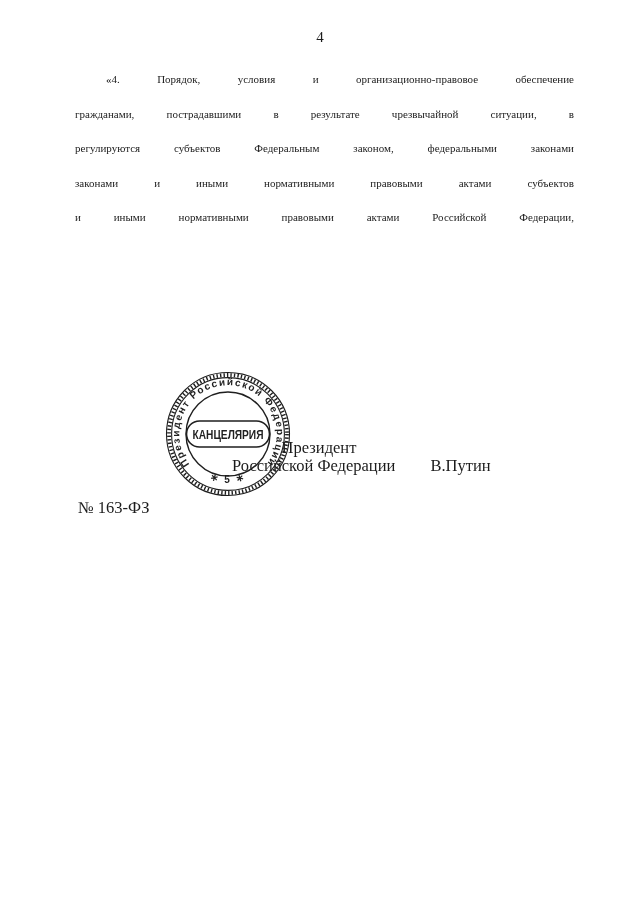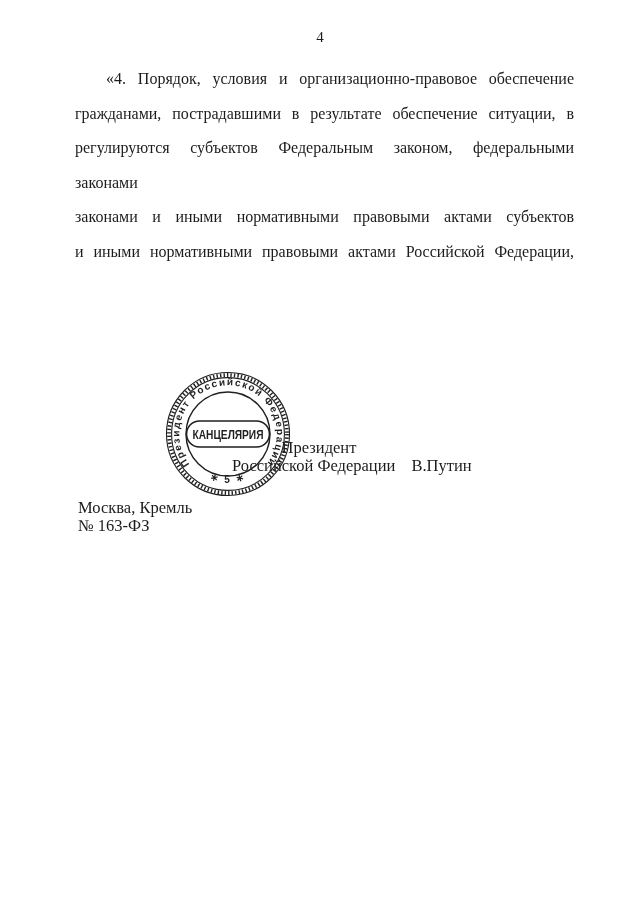--- a/index.html
+++ b/index.html
@@ -22,21 +22,21 @@
     left: 0;
     width: 100%;
     text-align: center;
     font-size: 15px;
   }
   .body-text {
     position: absolute;
     left: 75px;
     top: 62px;
     width: 499px;
-    font-size: 16px;
+    font-size: 11px;
     line-height: 34.6px;
   }
   .line {
     text-align: justify;
     text-align-last: justify;
   }
   .line.first {
     text-indent: 31px;
   }
   .line.last {
@@ -54,21 +54,21 @@
   .sig-title-line2 {
     position: absolute;
     left: 232px;
     top: 457px;
     font-size: 16.5px;
     line-height: 18px;
     white-space: nowrap;
   }
   .sig-name {
     display: inline-block;
-    margin-left: 16px;
+    margin-left: 35px;
   }
   .footer-block {
     position: absolute;
     left: 78px;
     top: 499px;
     font-size: 16.5px;
     line-height: 18.3px;
   }
   .stamp-svg {
     position: absolute;
@@ -100,21 +100,21 @@
 </style>
 </head>
 <body>
 
 <div class="page">
 
   <div class="page-number">4</div>
 
   <div class="body-text">
     <div class="line first">«4. Порядок, условия и организационно-правовое обеспечение</div>
-    <div class="line">гражданами, пострадавшими в результате обеспечение ситуации, в</div>
+    <div class="line">гражданами, пострадавшими в результате чрезвычайной ситуации, в</div>
     <div class="line">регулируются субъектов Федеральным законом, федеральными законами</div>
     <div class="line">законами и иными нормативными правовыми актами субъектов</div>
     <div class="line">и иными нормативными правовыми актами Российской Федерации,</div>
   </div>
 
   <div class="sig-title-line1">Президент</div>
   <div class="sig-title-line2">
     <span>Российской Федерации</span><span class="sig-name">В.Путин</span>
   </div>
 
@@ -132,17 +132,16 @@
     <path id="stamp-bottom-text-path" d="M -18 45.4 A 48.8 48.8 0 0 0 18 45.4" fill="none"></path>
     <text class="stamp-bottom-text" fill="#1f1f1f">
       <textPath href="#stamp-bottom-text-path" startOffset="50%" text-anchor="middle">∗ 5 ∗</textPath>
     </text>
 
     <rect x="-41.5" y="-13" width="83" height="26" rx="13" fill="none" stroke-width="1.6" stroke="#1f1f1f"></rect>
     <text class="stamp-center-text" x="0" y="4.6" text-anchor="middle" textLength="71" lengthAdjust="spacingAndGlyphs" fill="#1f1f1f">КАНЦЕЛЯРИЯ</text>
   </svg>
 
   <div class="footer-block">
-    <div>Москва, Кремль</div>
     <div>№ 163-ФЗ</div>
   </div>
 
 </div>
 
 </body></html>

